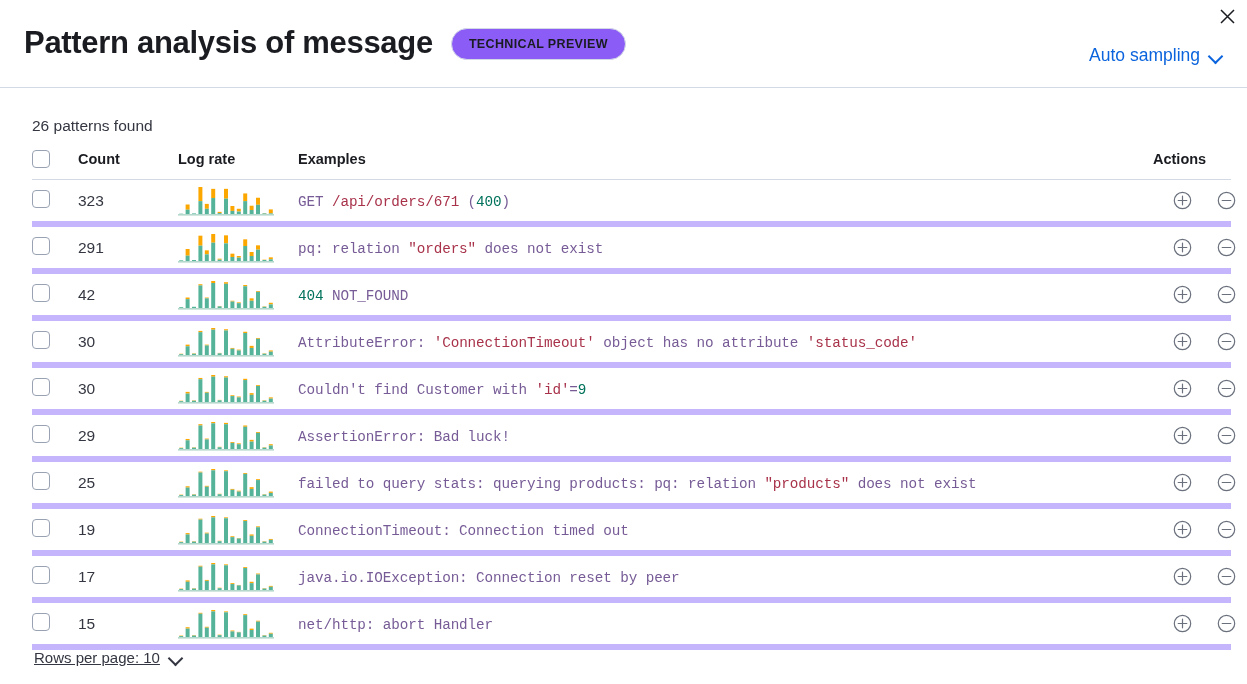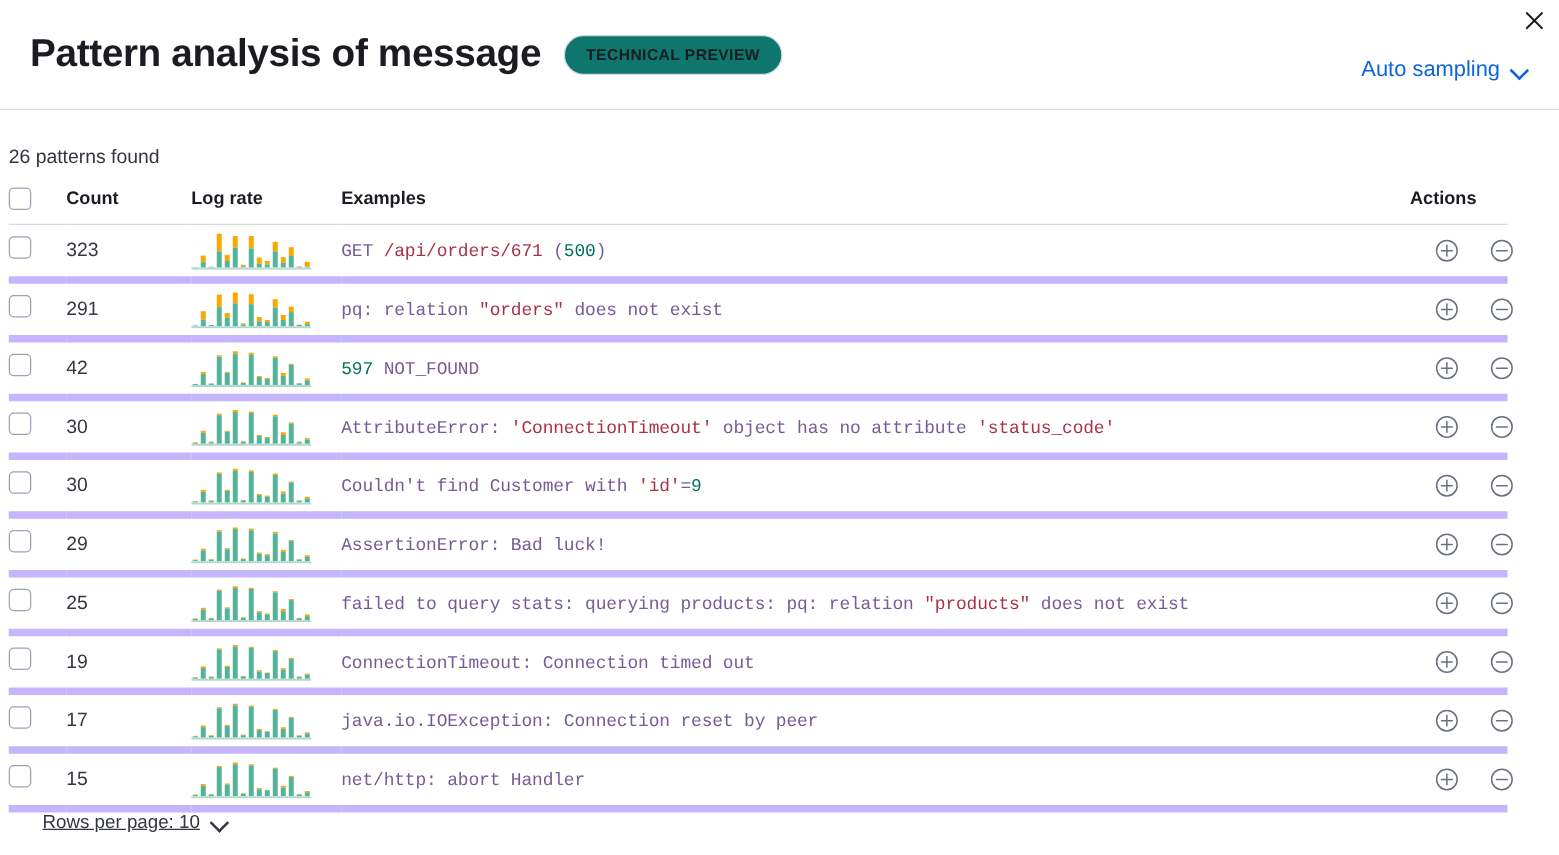--- a/index.html
+++ b/index.html
@@ -49,21 +49,21 @@
     border-radius: 999px;
     height: 30px;
     padding: 0 17px;
     display: inline-flex;
     align-items: center;
     font-size: 12.5px;
     font-weight: 700;
     letter-spacing: 0.35px;
     color: #1a1c21;
     white-space: nowrap;
-    background: #0f766e;
+    background: #8b5cf6;
   }
   .header-right {
     margin-left: auto;
     display: flex;
     align-items: center;
   }
   .sampling-btn {
     display: inline-flex;
     align-items: center;
     gap: 9px;
@@ -99,21 +99,21 @@
     height: 28px;
     display: flex;
     align-items: center;
     justify-content: center;
     cursor: pointer;
     color: #1a1c21;
   }
 
   
   .flyout-body {
-    padding: 0 7px;
+    padding: 0 32px;
   }
   .patterns-found {
     font-size: 15.5px;
     color: #343741;
     padding-top: 28px;
     padding-bottom: 14px;
     line-height: 1.3;
   }
 
   
@@ -332,21 +332,21 @@
                   <rect x="78.02" y="11.74" width="3.97" height="7.06" fill="#fca700"></rect>
                   <rect x="78.02" y="18.80" width="3.97" height="9.20" fill="#54b399"></rect>
                   <rect x="84.42" y="27.08" width="3.97" height="0.31" fill="#fca700"></rect>
                   <rect x="84.42" y="27.39" width="3.97" height="0.61" fill="#54b399"></rect>
                   <rect x="90.82" y="23.40" width="3.97" height="3.99" fill="#fca700"></rect>
                   <rect x="90.82" y="27.39" width="3.97" height="0.61" fill="#54b399"></rect>
                   <rect x="0" y="28" width="96" height="1.6" fill="#b4d8cc"></rect>
                 </svg></span>
      </td>
      <td>
-       <span class="example"><span class="tok-t">GET </span><span class="tok-s">/api/orders/671</span><span class="tok-t"> (</span><span class="tok-n">500</span><span class="tok-t">)</span></span>
+       <span class="example"><span class="tok-t">GET </span><span class="tok-s">/api/orders/671</span><span class="tok-t"> (</span><span class="tok-n">400</span><span class="tok-t">)</span></span>
      </td>
      <td class="actions-cell">
        <span class="icon-btn">
                 <svg width="19" height="19" viewBox="0 0 19 19" aria-hidden="true">
     <circle cx="9.5" cy="9.5" r="8.2" fill="none" stroke="currentColor" stroke-width="1.2"></circle>
     <path d="M9.5 5.2 V13.8 M5.2 9.5 H13.8" stroke="currentColor" stroke-width="1.2" stroke-linecap="round"></path>
                 </svg>
               </span>
        <span class="icon-btn">
                 <svg width="19" height="19" viewBox="0 0 19 19" aria-hidden="true">
@@ -448,21 +448,21 @@
                   <rect x="78.02" y="11.07" width="3.97" height="0.81" fill="#fca700"></rect>
                   <rect x="78.02" y="11.88" width="3.97" height="16.12" fill="#54b399"></rect>
                   <rect x="84.42" y="26.39" width="3.97" height="0.40" fill="#fca700"></rect>
                   <rect x="84.42" y="26.79" width="3.97" height="1.21" fill="#54b399"></rect>
                   <rect x="90.82" y="22.76" width="3.97" height="1.61" fill="#fca700"></rect>
                   <rect x="90.82" y="24.37" width="3.97" height="3.63" fill="#54b399"></rect>
                   <rect x="0" y="28" width="96" height="1.6" fill="#b4d8cc"></rect>
                 </svg></span>
      </td>
      <td>
-       <span class="example"><span class="tok-n">597</span><span class="tok-t"> NOT_FOUND</span></span>
+       <span class="example"><span class="tok-n">404</span><span class="tok-t"> NOT_FOUND</span></span>
      </td>
      <td class="actions-cell">
        <span class="icon-btn">
                 <svg width="19" height="19" viewBox="0 0 19 19" aria-hidden="true">
     <circle cx="9.5" cy="9.5" r="8.2" fill="none" stroke="currentColor" stroke-width="1.2"></circle>
     <path d="M9.5 5.2 V13.8 M5.2 9.5 H13.8" stroke="currentColor" stroke-width="1.2" stroke-linecap="round"></path>
                 </svg>
               </span>
        <span class="icon-btn">
                 <svg width="19" height="19" viewBox="0 0 19 19" aria-hidden="true">

